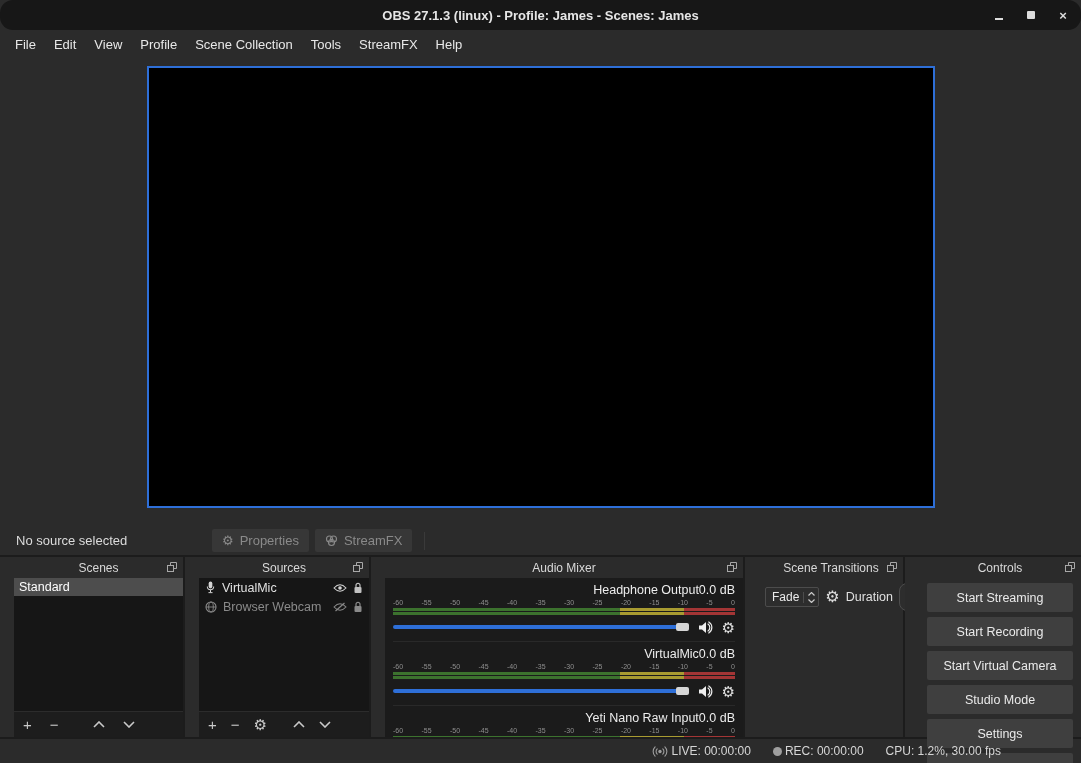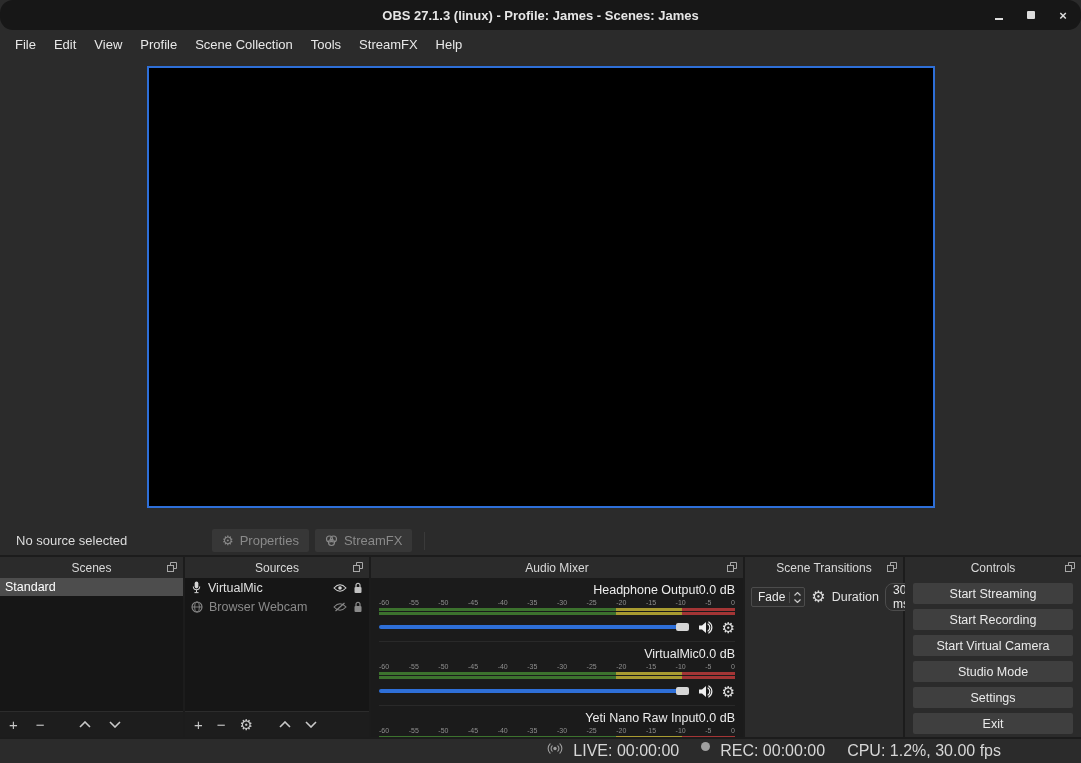--- a/index.html
+++ b/index.html
@@ -43,21 +43,21 @@
   .tbtn {
     display:flex; align-items:center; gap:6px;
     background:#373737; color:#8a8a8a; border-radius:2px;
     padding:4px 10px; margin-right:6px; font-size:13px;
   }
   .tbtn .gear-glyph { color:#8a8a8a; }
   .vsep { width:1px; height:18px; background:#1a1a1a; border-right:1px solid #3a3a3a; margin-left:6px; }
 
   
   .docks { height:182px; display:flex; gap:2px; background:#1c1c1c; border-top:2px solid #1c1c1c; }
-  .dock { display:flex; flex-direction:column; background:#2b2b2b; }
+  .dock { display:flex; flex-direction:column; background:#2b2b2b;padding-left:14px; }
   .dock-header { height:21px; position:relative; display:flex; align-items:center; justify-content:center; flex:none; }
   .dock-title { font-size:12px; color:#d9d9d9; }
   .popout { position:absolute; right:6px; top:5px; }
   .dock-list { flex:1; background:#161616; overflow:hidden; }
   .dock-toolbar {
     height:26px; flex:none; background:#1d1d1d; border-top:1px solid #2c2c2c;
     display:flex; align-items:center; padding:0 9px; gap:18px; color:#c9c9c9;
   }
   .tool-glyph { font-size:15px; line-height:1; color:#c9c9c9; }
   .chev-group { display:flex; gap:18px; margin-left:16px; }
@@ -105,31 +105,31 @@
   .spinbox {
     flex:1; height:28px; background:#2d2d2d; border:1px solid #4c4c4c; border-radius:8px;
     display:flex; align-items:center; padding:0 3px 0 7px; font-size:12px; color:#eaeaea;
   }
   .spin-value { flex:1; }
 
   
   .controls-dock { width:176px; }
   .controls-body { flex:1; padding:5px 8px; display:flex; flex-direction:column; gap:5px; }
   .ctl-btn {
-    height:21px; background:#3f3f3f; border-radius:2px;
+    height:29px; background:#3f3f3f; border-radius:2px;
     display:flex; align-items:center; justify-content:center;
     font-size:12.5px; color:#eaeaea;
   }
 
   
   .statusbar {
     height:26px; border-top:2px solid #1c1c1c; background:#2b2b2b;
     display:flex; align-items:center; justify-content:flex-end; gap:22px; padding-right:80px;
   }
-  .status-group { display:flex; align-items:flex-start; gap:10px; font-size:16px; color:#d6d6d6; }
+  .status-group { display:flex; align-items:center; gap:3px; font-size:12px; color:#d6d6d6; }
   .rec-dot { width:9px; height:9px; border-radius:50%; background:#9f9f9f; display:inline-block; }
 </style>
 </head>
 <body>
 
 <div class="titlebar">
   <div class="title">OBS 27.1.3 (linux) - Profile: James - Scenes: James</div>
   <div class="winbtns">
     <span class="winbtn">
         <span class="min-glyph"></span>

